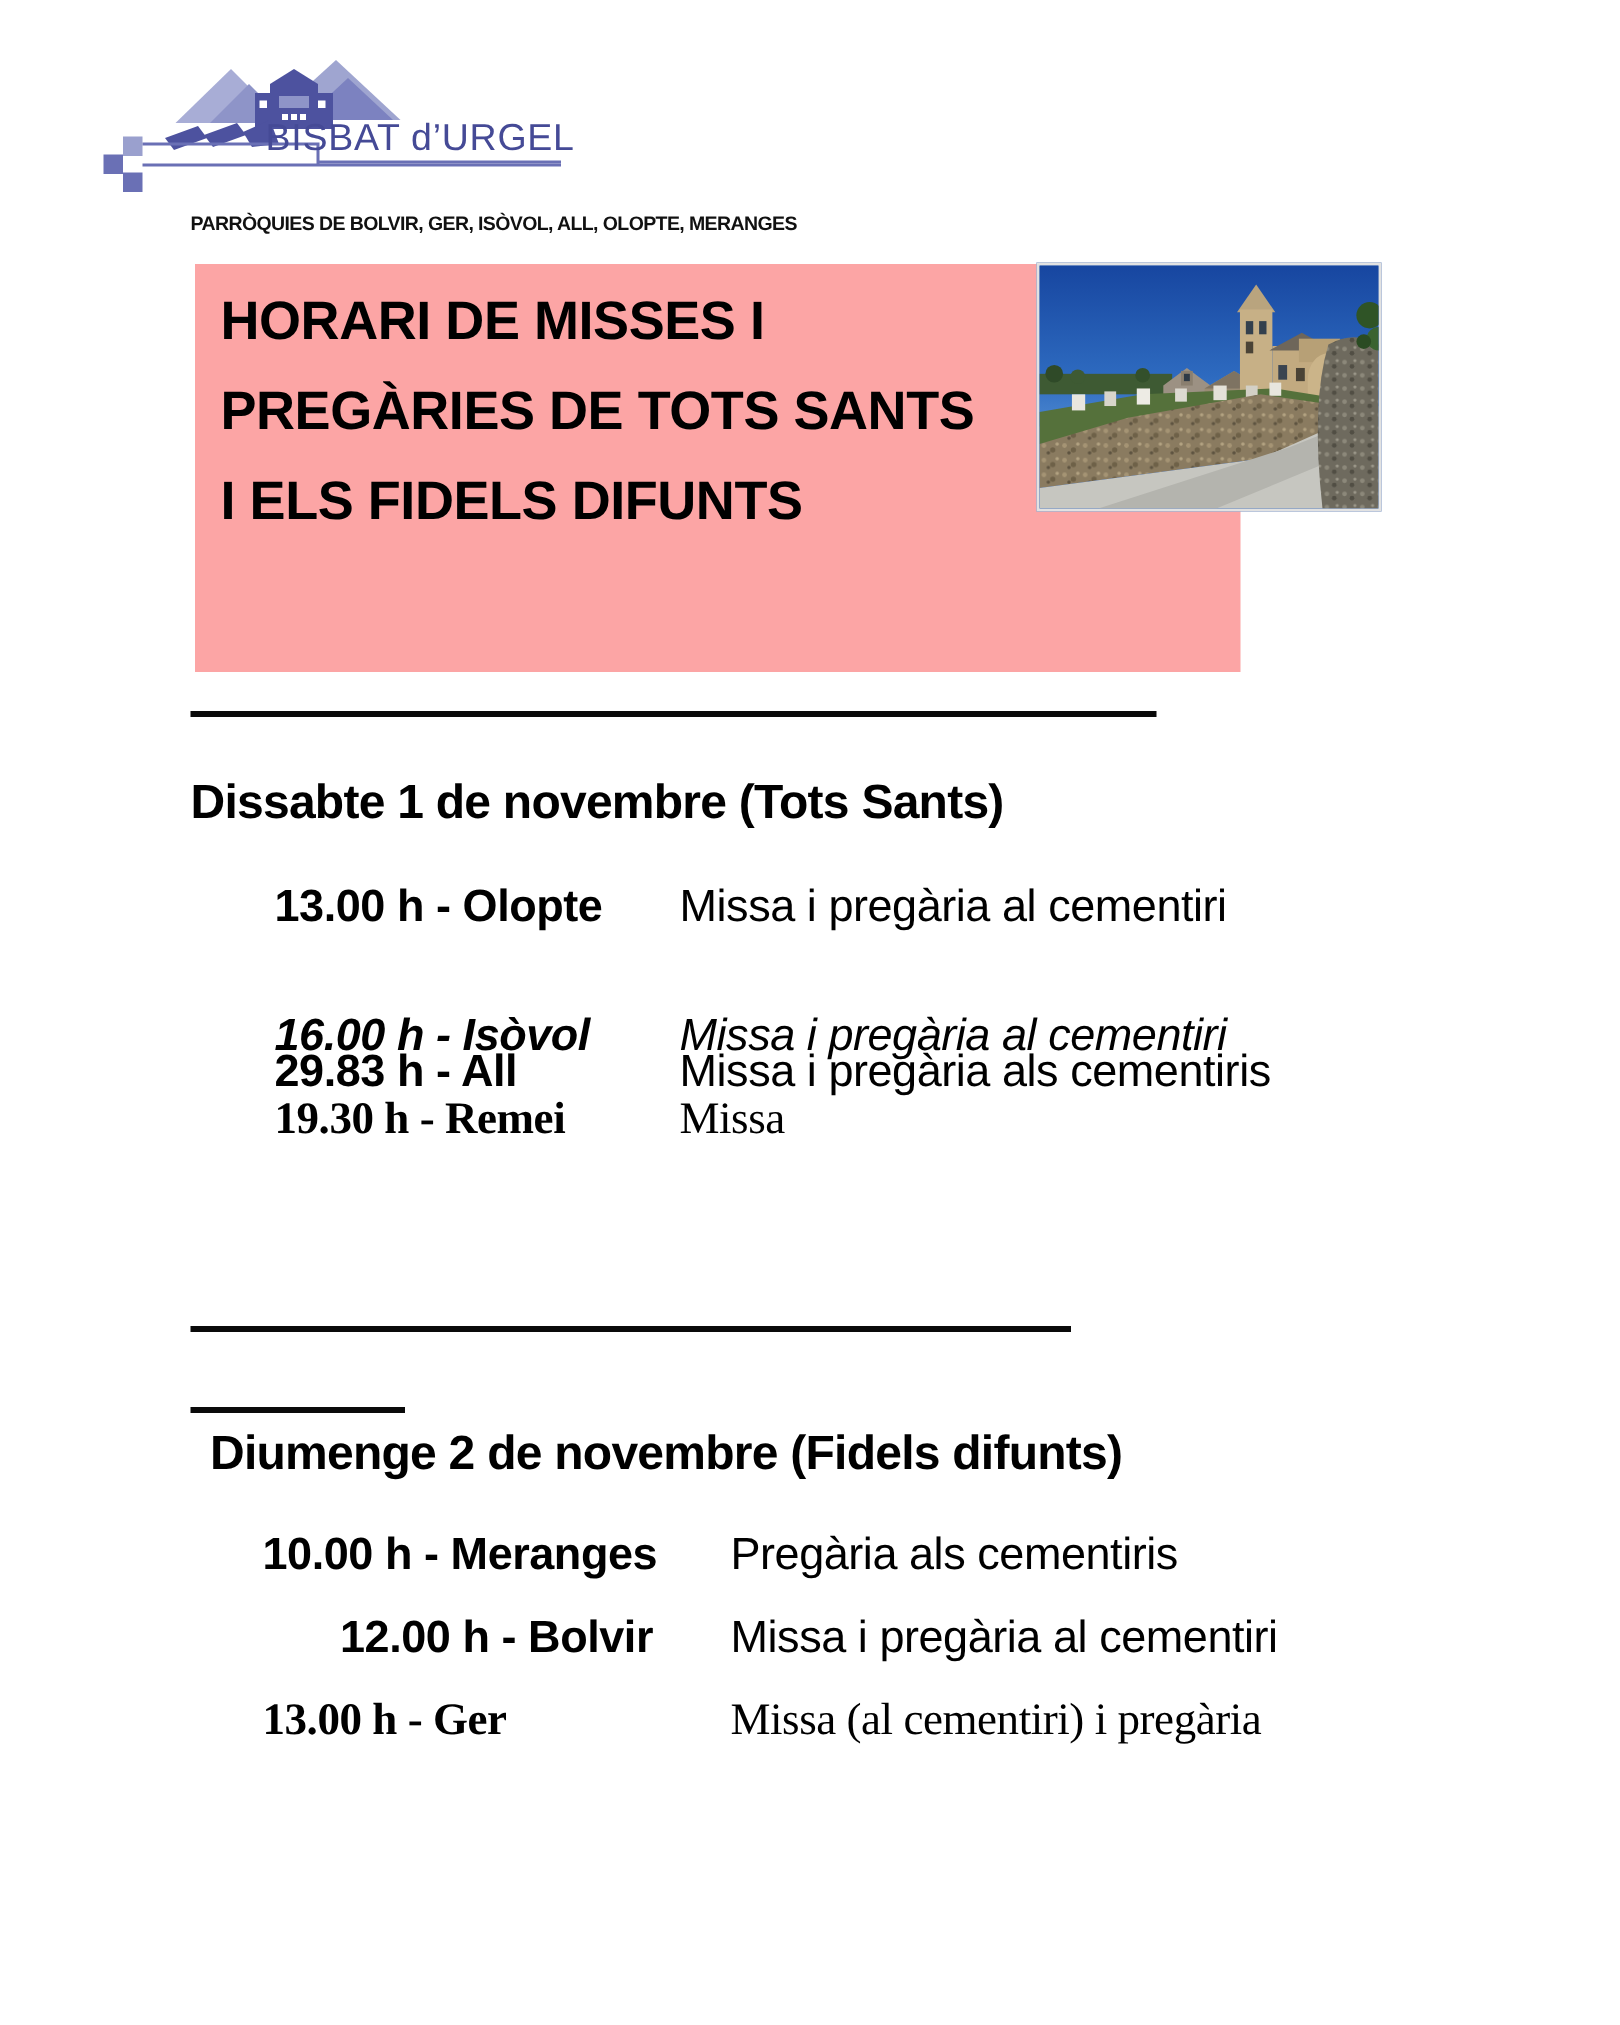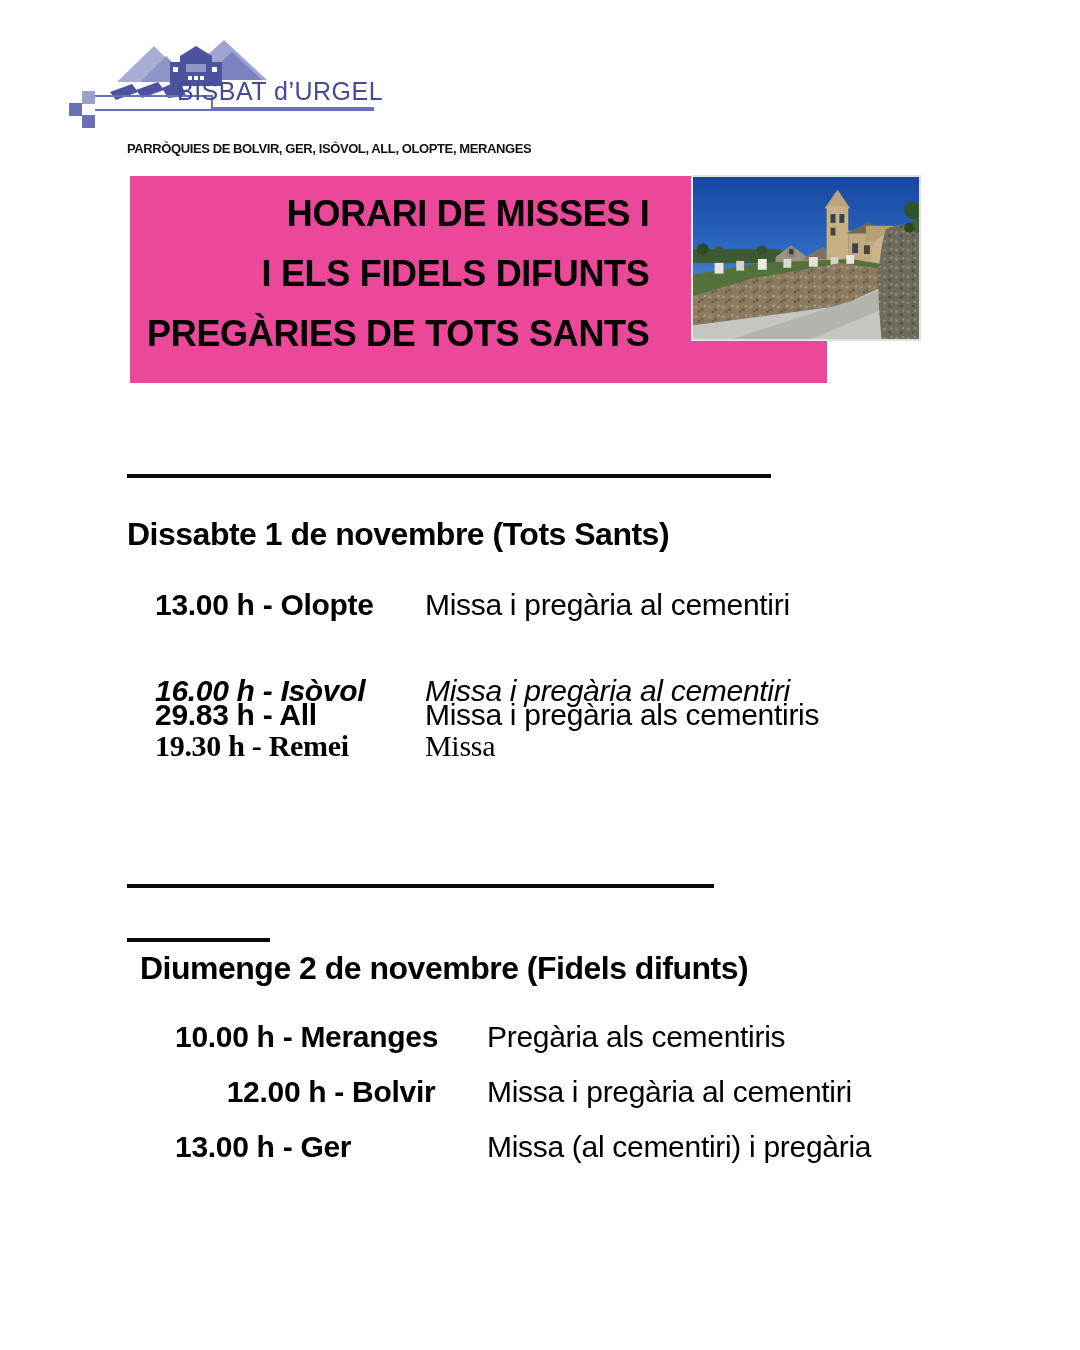--- a/index.html
+++ b/index.html
@@ -17,23 +17,22 @@
 
   
   .parishes{
     left:127px;top:141px;
     font-size:13px;font-weight:700;letter-spacing:-0.4px;
     color:#111;white-space:nowrap;
   }
 
   
   .banner{
-    left:130px;top:176px;width:697px;height:207px;
-    background:#ec4899;
-    text-align:right;
+    left:130px;top:176px;width:697px;height:272px;
+    background:#fca5a5;
   }
   .banner-title{
     position:absolute;left:17px;top:8px;
     font-size:36px;font-weight:700;line-height:60px;
     letter-spacing:-0.3px;color:#000;white-space:nowrap;
   }
 
   
   .photo{
     left:691px;top:175px;width:230px;height:166px;
@@ -55,26 +54,26 @@
   }
   .h-sec1{left:127px;top:516px;}
   .h-sec2{left:140px;top:950px;}
 
   
   .row{
     font-size:30px;letter-spacing:-0.3px;white-space:nowrap;color:#000;
   }
   .row .tp{font-weight:700;display:inline-block;}
   .sec1-row{left:155px;}
-  .sec1-row .tp{width:270px;}
+  .sec1-row .tp{width:270px;margin-left:28px;}
   .sec2-row{left:143px;margin-left:32px;}
   .sec2-row .tp{width:312px;}
 
   .r1-1{top:588px;} .r1-2{top:674px;font-style:italic;} .r1-3{top:698px;} .r1-4{top:729px;font-family:Liberation Serif, serif;}
-  .r2-1{top:1020px;} .r2-2{top:1075px;text-align:center;} .r2-3{top:1130px;}
+  .r2-1{top:1020px;} .r2-2{top:1075px;text-align:center;} .r2-3{top:1130px;font-family:Liberation Serif, serif;}
 
   .logo-text{
     font-family:"Liberation Sans", sans-serif;
     font-weight:400;
     fill:#454A96;
     letter-spacing:0.5px;
   }
 </style>
 </head>
 <body>
@@ -122,22 +121,22 @@
 
     <text x="115" y="66" font-size="25" class="logo-text">BISBAT d’URGELL</text>
   </svg>
 </div>
 
 <div class="abs parishes">PARRÒQUIES DE BOLVIR, GER, ISÒVOL, ALL, OLOPTE, MERANGES</div>
 
 <div class="abs banner">
   <div class="banner-title">
     <div>HORARI DE MISSES I</div>
+    <div>PREGÀRIES DE TOTS SANTS</div>
     <div>I ELS FIDELS DIFUNTS</div>
-    <div>PREGÀRIES DE TOTS SANTS</div>
   </div>
 </div>
 
 <div class="abs photo">
   <svg viewBox="0 0 230 166" preserveAspectRatio="none">
     <defs>
       <linearGradient id="sky" x1="0" y1="0" x2="0" y2="1">
         <stop offset="0" stop-color="#1746A0"></stop>
         <stop offset="0.7" stop-color="#2E6BC0"></stop>
         <stop offset="1" stop-color="#4C87CF"></stop>

